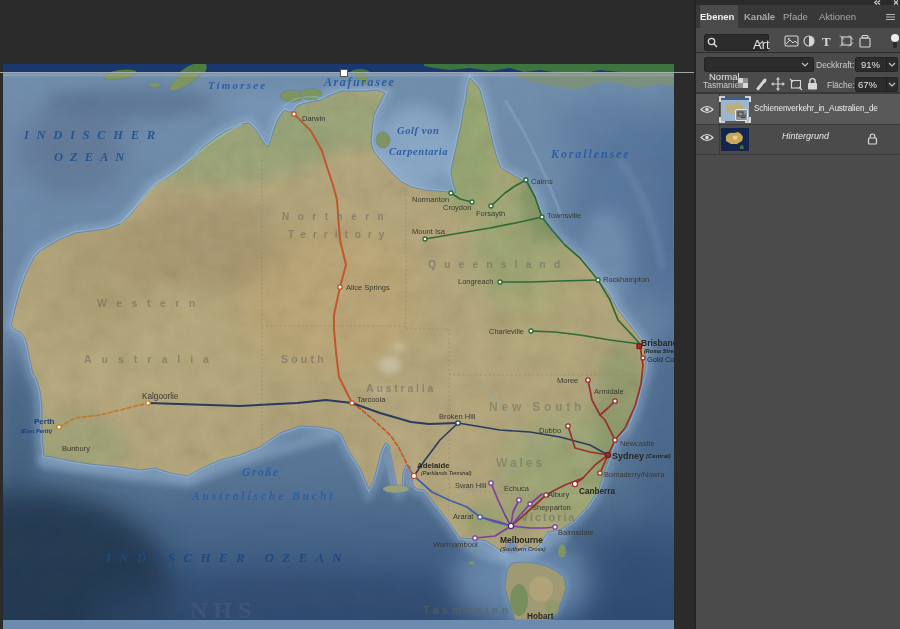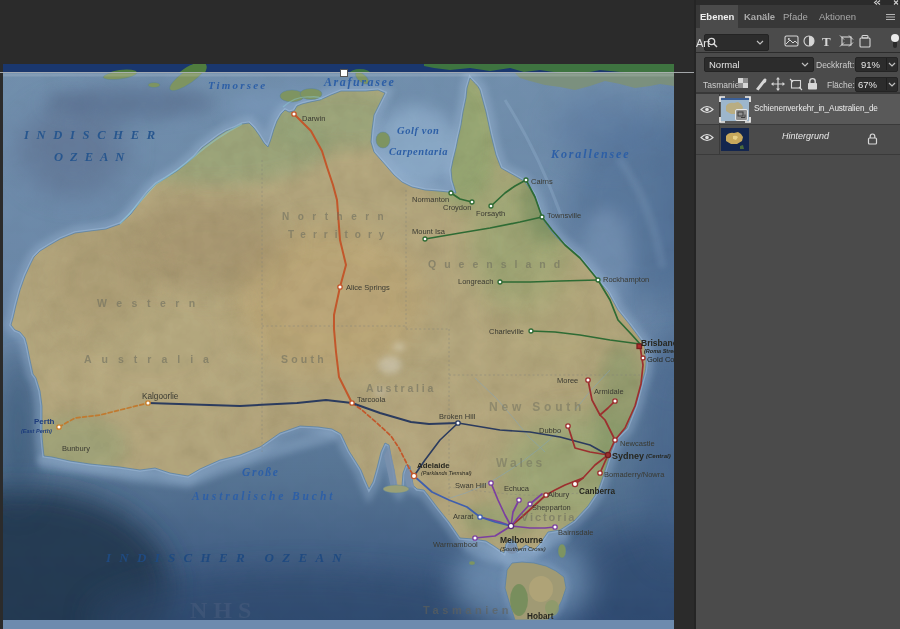--- a/index.html
+++ b/index.html
@@ -318,21 +318,21 @@
 <div class="tab" style="left:783px;">Pfade</div>
 <div class="tab" style="left:819px;">Aktionen</div>
 <svg style="position:absolute;left:886px;top:13px" width="9" height="8" viewBox="0 0 9 8">
 <path d="M0,1.5 H9 M0,4 H9 M0,6.5 H9" stroke="#b5b5b5" stroke-width="1"></path>
 </svg>
 <div class="darkbox" style="left:704px;top:34px;width:63px;height:15px;"></div>
 <svg style="position:absolute;left:707px;top:37px" width="11" height="11" viewBox="0 0 11 11">
 <circle cx="4.5" cy="4.5" r="3.2" fill="none" stroke="#dcdcdc" stroke-width="1.3"></circle>
 <path d="M7 7 L10 10" stroke="#dcdcdc" stroke-width="1.4"></path>
 </svg>
-<div class="plabel" style="left:696px;top:37px;color:#e2e2e2;font-size:11px;">Art</div>
+<div class="plabel" style="left:753px;top:37px;color:#e2e2e2;font-size:13px;">Art</div>
 <svg class="chev" style="left:756px;top:40px">
       <path d="M1,1 L4,4 L7,1" stroke="#c0c0c0" fill="none" stroke-width="1.2"></path>
     </svg>
 <svg style="position:absolute;left:784px;top:34px" width="92" height="14" viewBox="0 0 92 14">
 <g stroke="#d6d6d6" fill="none" stroke-width="1.1">
 <rect x="1" y="2" width="13" height="10" rx="1.5"></rect>
 <path d="M2,10 L6,6 L9,9 L11,7 L13.6,9.5" stroke-width="1"></path>
 <circle cx="4.8" cy="5" r="1" fill="#d6d6d6" stroke="none"></circle>
 <circle cx="25" cy="7" r="5"></circle>
 <path d="M25,2 A5,5 0 0 1 25,12 Z" fill="#d6d6d6" stroke="none"></path>
@@ -342,21 +342,21 @@
 <rect x="76" y="4" width="10" height="9" rx="1"></rect>
 <rect x="78" y="1.5" width="6" height="2.5" rx="1"></rect>
 </g>
 </svg>
 <svg style="position:absolute;left:890px;top:33px" width="10" height="16" viewBox="0 0 10 16">
 <rect x="3" y="5" width="4" height="10" rx="2" fill="#2a2a2a"></rect>
 <circle cx="5" cy="5" r="4" fill="#ececec"></circle>
 </svg>
 <div style="position:absolute;left:696px;top:52px;width:204px;height:1px;background:#2c2c2c;"></div>
 <div class="darkbox" style="left:704px;top:57px;width:108px;height:13px;"></div>
-<div class="plabel" style="left:709px;top:59px;color:#e2e2e2;">Normal</div>
+<div class="plabel" style="left:709px;top:71px;color:#e2e2e2;">Normal</div>
 <svg class="chev" style="left:801px;top:62px">
       <path d="M1,1 L4,4 L7,1" stroke="#c0c0c0" fill="none" stroke-width="1.2"></path>
     </svg>
 <div class="plabel" style="left:816px;top:60px;font-size:8.5px;">Deckkraft:</div>
 <div class="darkbox" style="left:855px;top:57px;width:41px;height:13px;"></div>
 <div style="position:absolute;left:886px;top:58px;width:1px;height:12px;background:#1f1f1f;"></div>
 <div class="plabel" style="left:861px;top:59px;color:#e6e6e6;">91%</div>
 <svg class="chev" style="left:888px;top:62px">
       <path d="M1,1 L4,4 L7,1" stroke="#c0c0c0" fill="none" stroke-width="1.2"></path>
     </svg>

